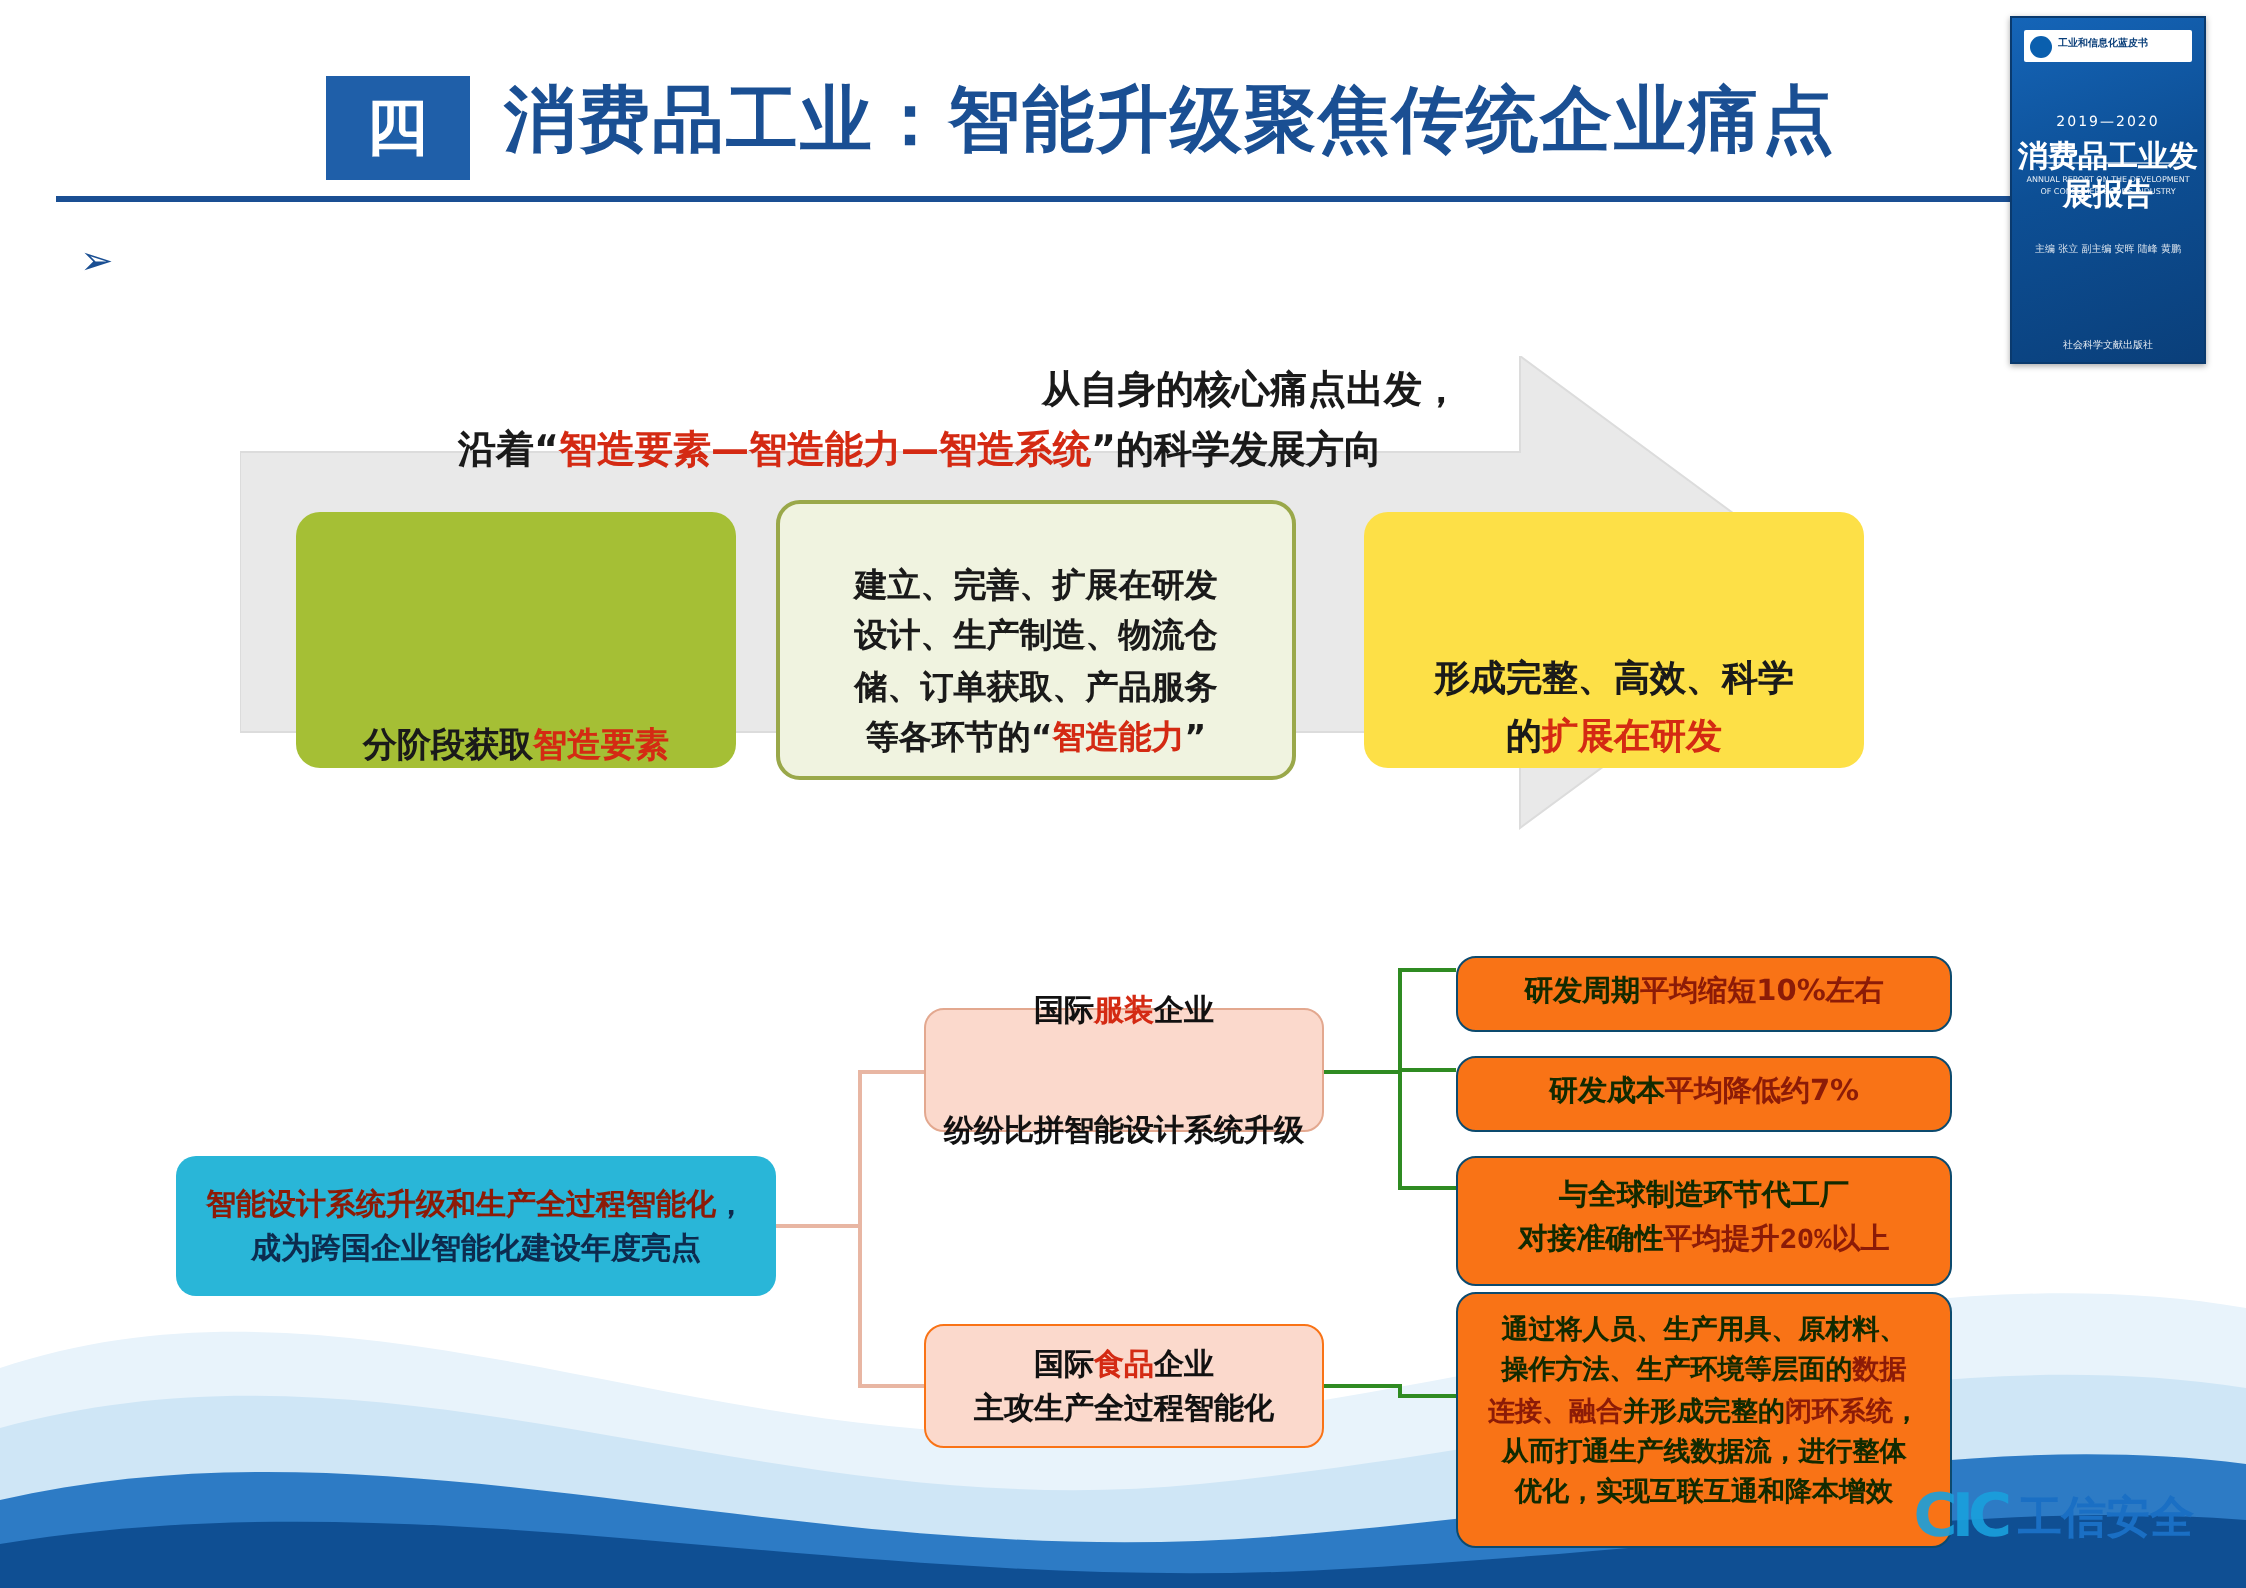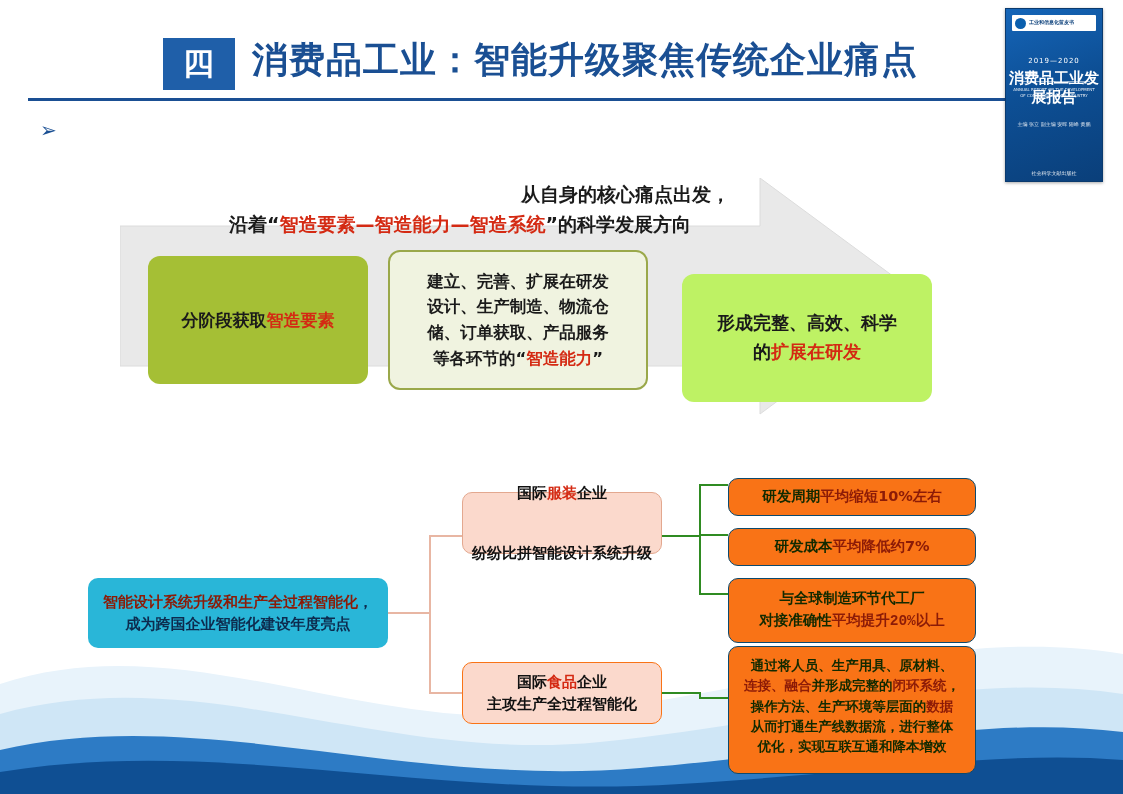--- a/index.html
+++ b/index.html
@@ -64,36 +64,36 @@
   }
   .sub2{
     position:absolute;left:160px;top:212px;width:600px;text-align:center;
     font-size:19px;font-weight:bold;color:#1a1a1a;
   }
   .red{color:#d42a13;}
 
   
   .box{
     position:absolute;border-radius:12px;box-sizing:border-box;
-    display:flex;align-items:center;justify-content:center;text-align:center;
+    display:flex;align-items:flex-end;justify-content:center;text-align:center;
     font-weight:bold;color:#1a1a1a;
   }
   .box-green{left:148px;top:256px;width:220px;height:128px;background:#a5bf35;font-size:17px;}
   .box-mid{left:388px;top:250px;width:260px;height:140px;background:#f0f3e0;border:2px solid #9aa84a;
            font-size:16.5px;line-height:1.55;padding:6px 10px;}
-  .box-orange{left:682px;top:274px;width:250px;height:128px;background:#bef264;font-size:18px;line-height:1.6;}
+  .box-orange{left:682px;top:256px;width:250px;height:128px;background:#fde047;font-size:18px;line-height:1.6;}
 
   
   .lbox{
     position:absolute;border-radius:10px;box-sizing:border-box;
     display:flex;flex-direction:column;align-items:center;justify-content:center;text-align:center;
     font-weight:bold;line-height:1.5;
   }
   .l-blue{left:88px;top:578px;width:300px;height:70px;background:#29b6d8;color:#0d2b4e;font-size:15px;padding:4px 10px;}
-  .l-pink1{left:462px;top:492px;width:200px;height:62px;background:#fbd9cc;border:1px solid #e3a88f;color:#111;font-size:15px;gap:38px;}
+  .l-pink1{left:462px;top:504px;width:200px;height:62px;background:#fbd9cc;border:1px solid #e3a88f;color:#111;font-size:15px;gap:38px;}
   .l-pink2{left:462px;top:662px;width:200px;height:62px;background:#fbd9cc;border:1px solid #f97316;color:#111;font-size:15px;}
   .g-box{
     position:absolute;border-radius:10px;box-sizing:border-box;background:#f97316;
     border:1px solid #0c4a6e;color:#122a00;font-weight:bold;display:flex;align-items:center;
     justify-content:center;text-align:center;font-size:14.5px;line-height:1.5;padding:4px 8px;margin-top:12px;
   }
   .g1{left:728px;top:466px;width:248px;height:38px;}
   .g2{left:728px;top:516px;width:248px;height:38px;}
   .g3{left:728px;top:566px;width:248px;height:65px;font-family:Liberation Mono, monospace;}
   .g4{left:728px;top:634px;width:248px;height:128px;font-size:13.5px;line-height:1.5;
@@ -219,23 +219,27 @@
       <div>与全球制造环节代工厂</div>
       <div>
         <span>对接准确性</span><span class="dkred">平均提升20%以上</span>
       </div>
     </div>
   </div>
 
   <div class="g-box g4">
     <span class="ln">通过将人员、生产用具、原材料、</span>
     <span class="ln">
-      <span class="dkred">连接、融合</span><span>并形成完整的</span><span class="dkred">闭环系统</span><span>，</span>
+      <span>操作方法、生产环境等层面的</span><span class="dkred">数据</span>
     </span>
     <span class="ln">
-      <span>操作方法、生产环境等层面的</span><span class="dkred">数据</span>
+      <span class="dkred">连接、融合</span><span>并形成完整的</span><span class="dkred">闭环系统</span><span>，</span>
     </span>
     <span class="ln">从而打通生产线数据流，进行整体</span>
     <span class="ln">优化，实现互联互通和降本增效</span>
   </div>
 
+  <div class="logo">
+    <div class="mark">CIC</div>
+    <div class="ltxt">工信安全</div>
+  </div>
 
 </div>
 
 </body></html>

